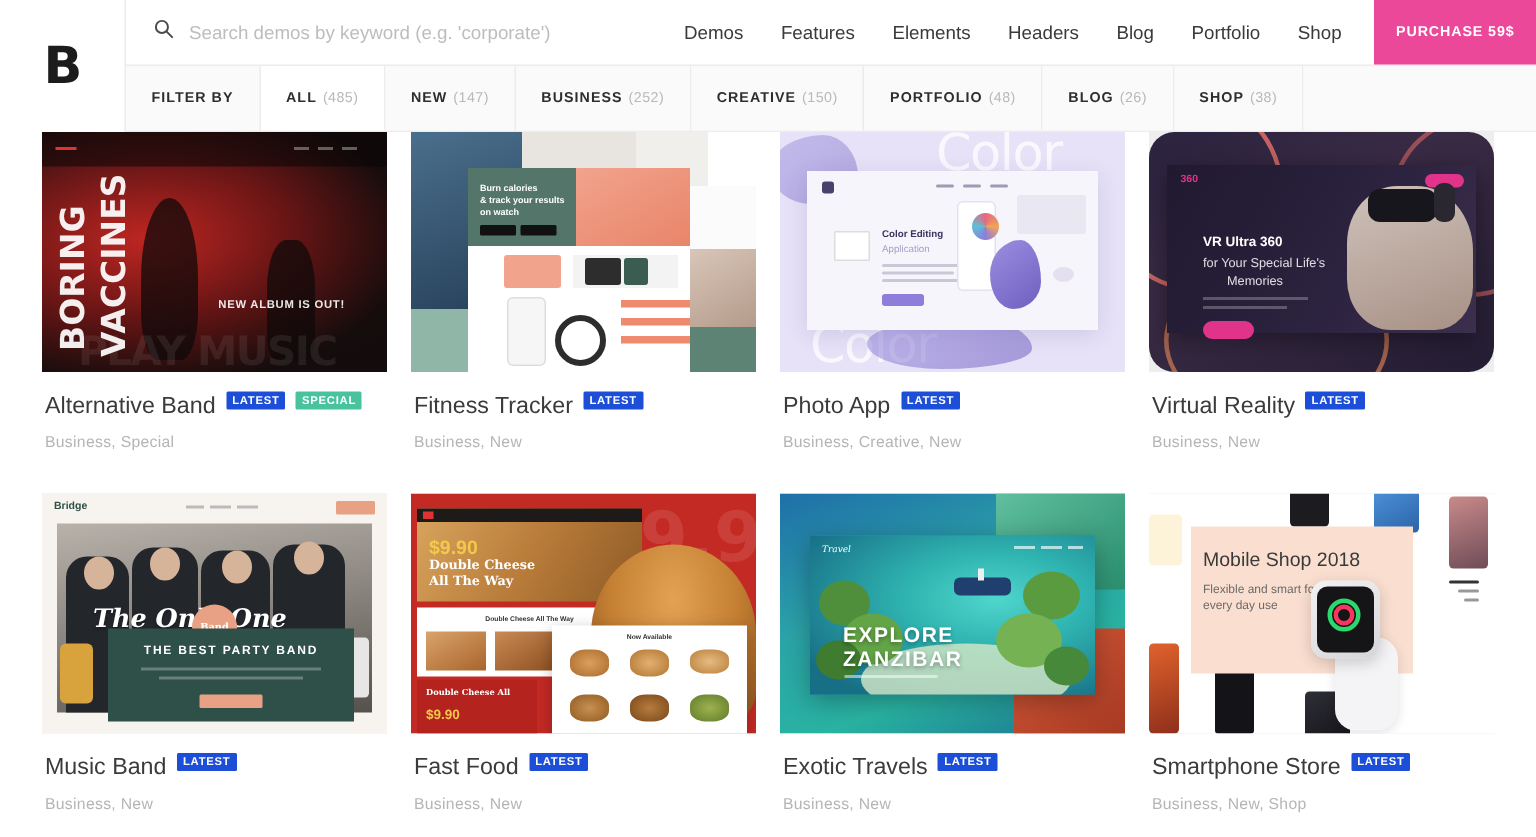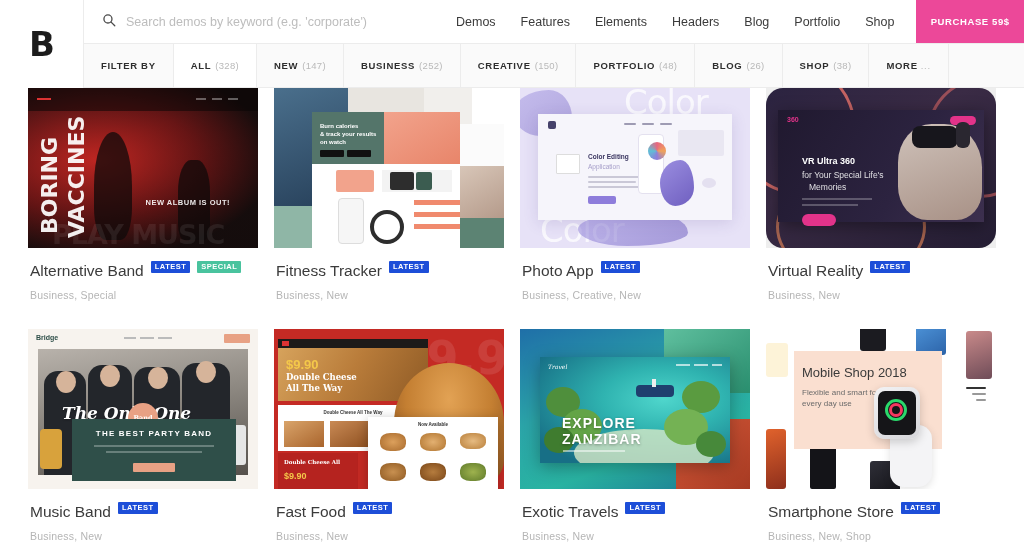--- a/index.html
+++ b/index.html
@@ -504,21 +504,21 @@
   </nav>
 
   <div class="purchase-btn">PURCHASE 59$</div>
 </div>
 
 <div class="filterbar">
   <div class="filter-item label">FILTER BY</div>
 
   <div class="filter-item active">
     <span>ALL</span>
-    <span class="count">(328)</span>
+    <span class="count">(485)</span>
   </div>
   <div class="filter-item">
     <span>NEW</span>
     <span class="count">(147)</span>
   </div>
   <div class="filter-item">
     <span>BUSINESS</span>
     <span class="count">(252)</span>
   </div>
   <div class="filter-item">
@@ -529,24 +529,20 @@
     <span>PORTFOLIO</span>
     <span class="count">(48)</span>
   </div>
   <div class="filter-item">
     <span>BLOG</span>
     <span class="count">(26)</span>
   </div>
   <div class="filter-item">
     <span>SHOP</span>
     <span class="count">(38)</span>
-  </div>
-  <div class="filter-item">
-    <span>MORE</span>
-    <span class="dots">...</span>
   </div>
   <div class="filter-filler"></div>
 </div>
 
 <div class="grid">
 
   <div class="card">
     <div class="thumb">
       <div class="art t-band">
         <div class="topbar"></div>
@@ -654,21 +650,21 @@
     <div class="thumb">
       <div class="art t-vr">
         <div class="swirl" style="left:-30px;top:-24px;width:120px;height:130px;"></div>
         <div class="swirl" style="left:10px;top:84px;width:150px;height:110px;border-color:rgba(240,140,90,0.6);"></div>
         <div class="swirl" style="right:-40px;top:-10px;width:110px;height:120px;border-color:rgba(235,110,105,0.55);"></div>
         <div class="panel">
           <div class="pill" style="right:8px;top:6px;width:26px;height:9px;"></div>
           <div style="position:absolute;left:9px;top:6px;color:#e2338a;font-size:7px;font-weight:700;">360</div>
           <div class="vrtxt" style="left:24px;top:46px;">VR Ultra 360</div>
           <div class="vrsub" style="left:24px;top:60px;">for Your Special Life's</div>
-          <div class="vrsub" style="left:31px;top:72px;">Memories</div>
+          <div class="vrsub" style="left:40px;top:72px;">Memories</div>
           <div style="position:absolute;left:24px;top:88px;width:70px;height:1.5px;background:rgba(255,255,255,0.25);"></div>
           <div style="position:absolute;left:24px;top:94px;width:56px;height:1.5px;background:rgba(255,255,255,0.25);"></div>
           <div class="pill" style="left:24px;top:104px;width:34px;height:12px;border-radius:6px;"></div>
           <div class="person" style="right:2px;top:14px;width:84px;height:96px;"></div>
           <div style="position:absolute;right:26px;top:16px;width:46px;height:22px;background:#17161c;border-radius:8px;"></div>
           <div style="position:absolute;right:14px;top:12px;width:14px;height:26px;background:#2a2730;border-radius:6px;"></div>
         </div>
       </div>
     </div>
     <div class="card-meta">

